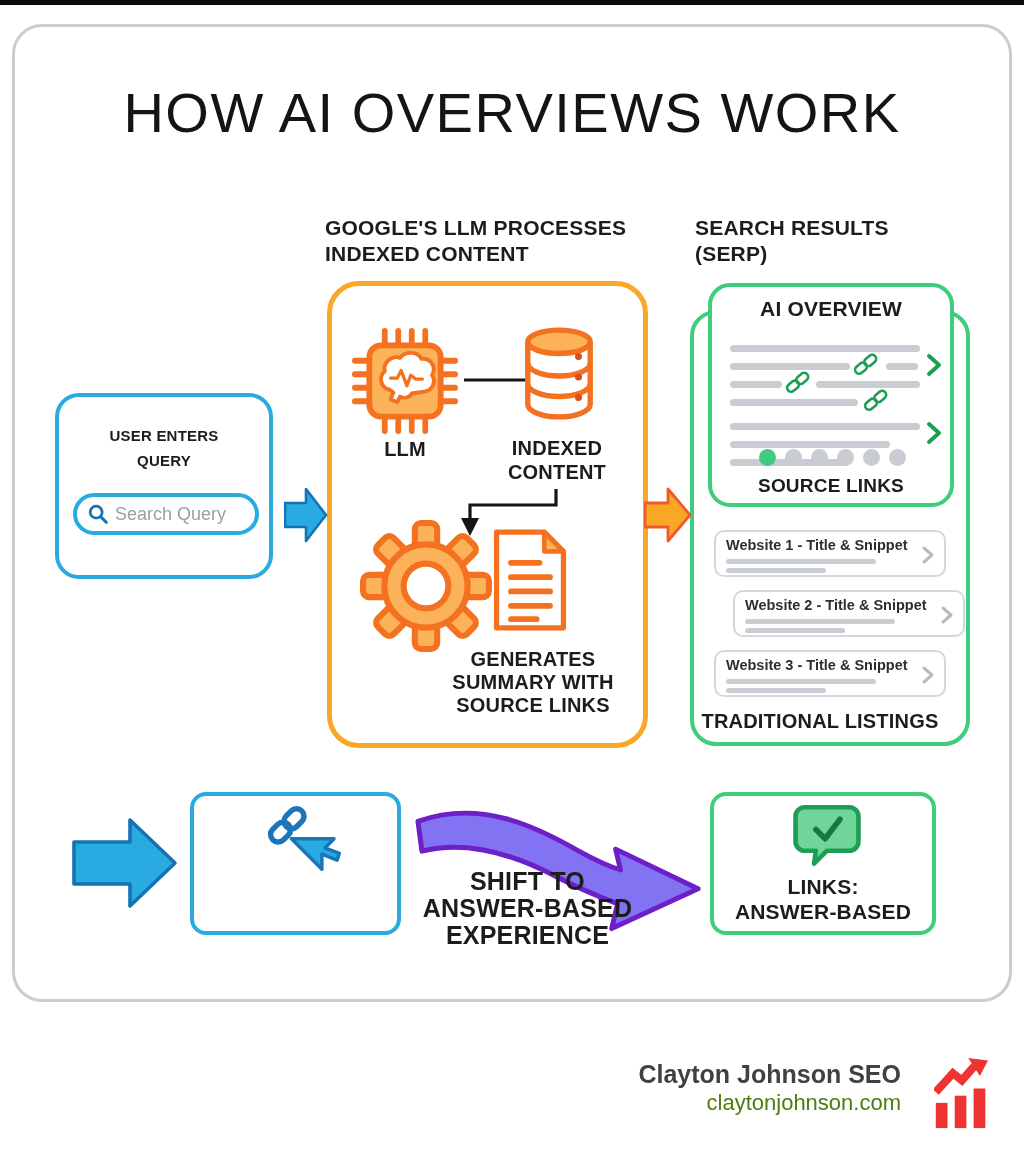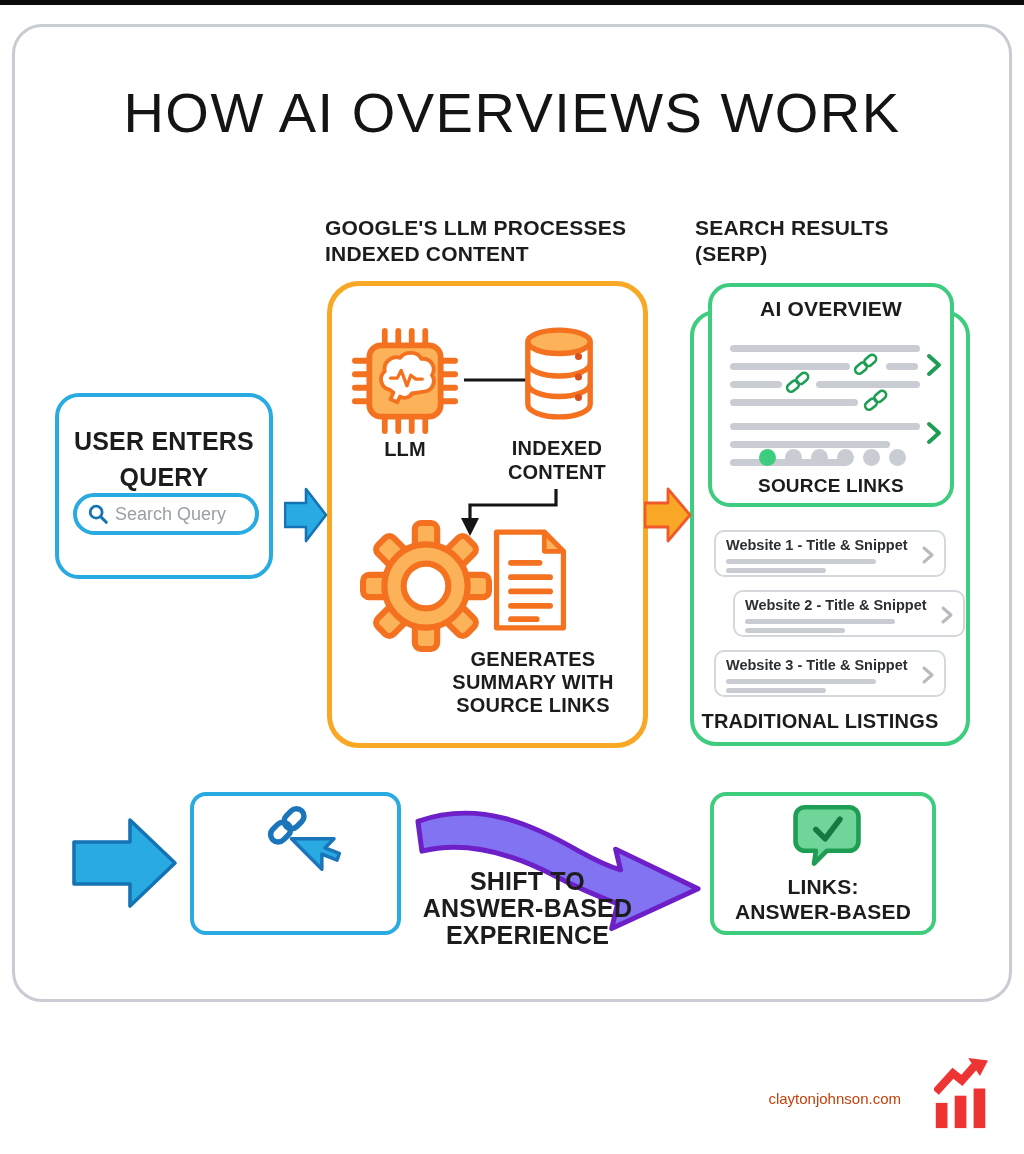--- a/index.html
+++ b/index.html
@@ -12,21 +12,21 @@
            border:3px solid #c9ccd2; border-radius:30px; }
   #title { left:0; top:80px; width:1024px; text-align:center; font-size:56px;
            font-weight:300; letter-spacing:1.5px; color:#141414; }
   .col-hdr { font-size:21px; line-height:26px; font-weight:700; color:#1c1c1c;
              text-align:left; letter-spacing:.2px; }
   .big-lbl { font-weight:700; color:#1c1c1c; text-align:center; letter-spacing:.2px; }
 
   
   #user-box { left:55px; top:393px; width:218px; height:186px; border:4px solid #29ABE2;
               border-radius:24px; background:#fff; }
-  #user-hdr { left:0; top:26px; width:100%; font-size:25px; line-height:36px; }
+  #user-hdr { left:0; top:26px; width:100%; font-size:15px; line-height:25px; }
   #search-pill { left:14px; top:96px; width:186px; height:42px; border:4px solid #29ABE2;
                  border-radius:22px; display:flex; align-items:center; padding-left:10px; gap:6px; }
   #search-pill input { border:none; outline:none; width:130px; font-size:18px;
                        color:#5f6368; font-family:"Liberation Sans",sans-serif; background:transparent; }
   #search-pill input::placeholder { color:#9aa0a6; }
 
   
   #process-box { left:327px; top:281px; width:321px; height:467px; border:5px solid #F9A826;
                  border-radius:32px; background:#fff; }
 
@@ -44,21 +44,21 @@
   .lbar { position:absolute; height:5px; border-radius:3px; background:#c9cdd3; }
 
   
   #trad-box { left:190px; top:792px; width:211px; height:143px; border:4px solid #29ABE2;
               border-radius:16px; background:#fff; }
   #modern-box { left:710px; top:792px; width:226px; height:143px; border:4px solid #3ECC7E;
                 border-radius:16px; background:#fff; }
 
   
   #brand { right:123px; top:1060px; font-size:25px; font-weight:700; color:#3f4245; }
-  #site  { right:123px; top:1090px; font-size:15px; color:#c2410c; }
+  #site  { right:123px; top:1090px; font-size:22px; color:#4d7c0f; }
 </style>
 </head>
 <body>
 
 <div id="canvas">
 
   <div id="topbar" class="abs"></div>
   <div id="panel" class="abs"></div>
 
   <div id="title" class="abs">HOW AI OVERVIEWS WORK</div>
@@ -311,20 +311,21 @@
     <div class="abs" style="left:76px; top:6px;">
       <svg width="74" height="66" viewBox="0 0 80 70">
         <path d="M16,5 L64,5 a10,10 0 0 1 10,10 L74,42 a10,10 0 0 1 -10,10 L40,52 L26,66 L28,52 L16,52 a10,10 0 0 1 -10,-10 L6,15 a10,10 0 0 1 10,-10 Z" fill="#6FD598" stroke="#1E9E55" stroke-width="5" stroke-linejoin="round"></path>
         <polyline points="28,29 38,39 54,18" fill="none" stroke="#157A41" stroke-width="6" stroke-linecap="round" stroke-linejoin="round"></polyline>
       </svg>
     </div>
     <div class="abs big-lbl pre" style="left:0; top:78px; width:100%; font-size:21px; line-height:25px;">LINKS:
 ANSWER-BASED</div>
   </div>
 
+  <div id="brand" class="abs">Clayton Johnson SEO</div>
   <div id="site" class="abs">claytonjohnson.com</div>
   <div class="abs" style="left:934px; top:1056px;">
     <svg width="54" height="74" viewBox="0 0 60 82">
       <rect x="2" y="52" width="13" height="28" fill="#EE3432"></rect>
       <rect x="23" y="44" width="13" height="36" fill="#EE3432"></rect>
       <rect x="44" y="36" width="13" height="44" fill="#EE3432"></rect>
       <path d="M2,40 L21,19 L31,27 L45,11" fill="none" stroke="#EE3432" stroke-width="9"></path>
       <polygon points="38,2 60,5 51,22" fill="#EE3432"></polygon>
     </svg>
   </div>

